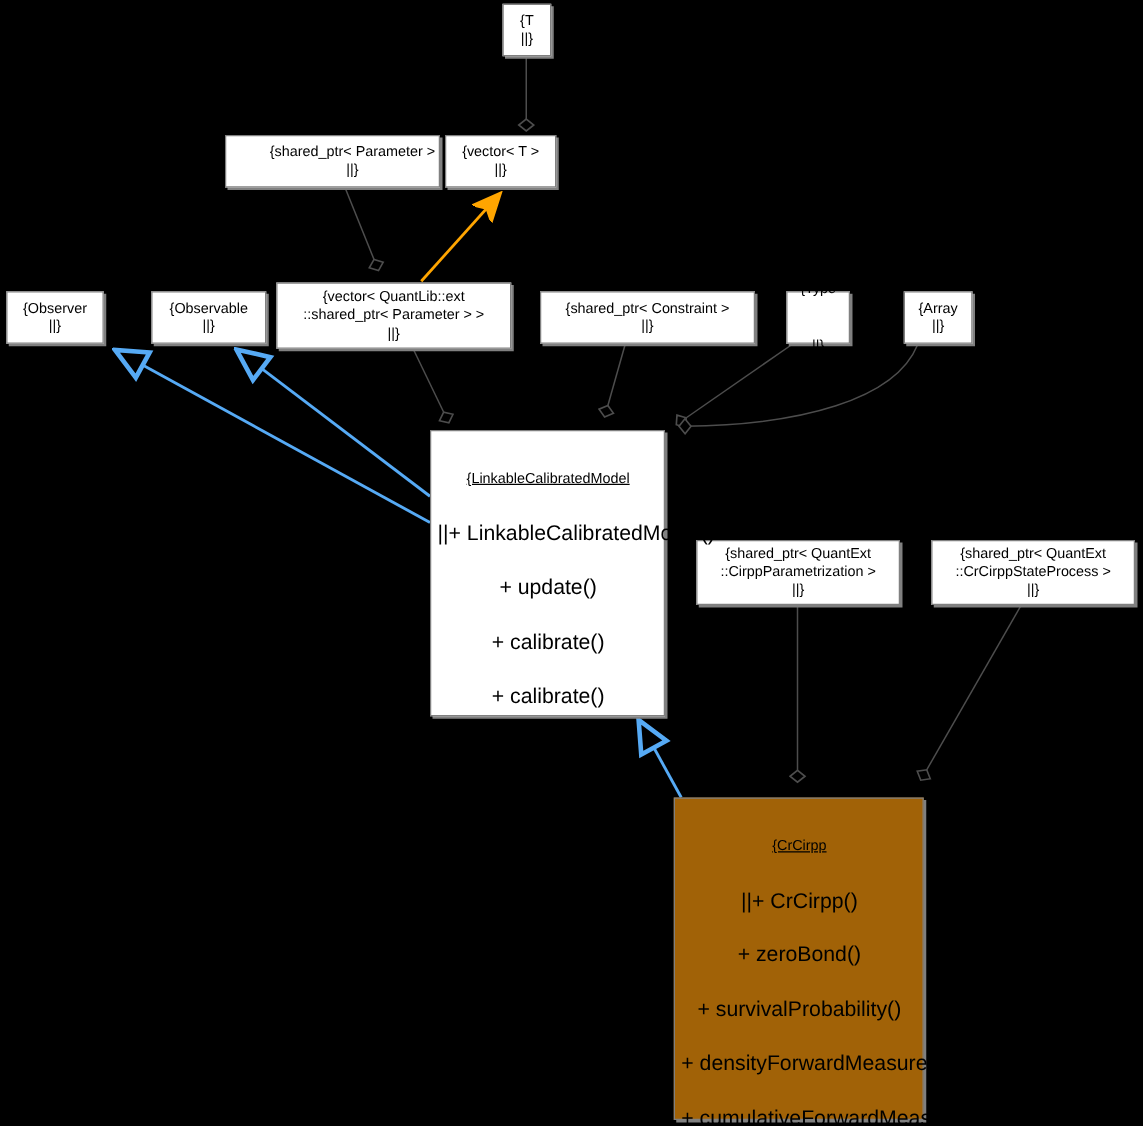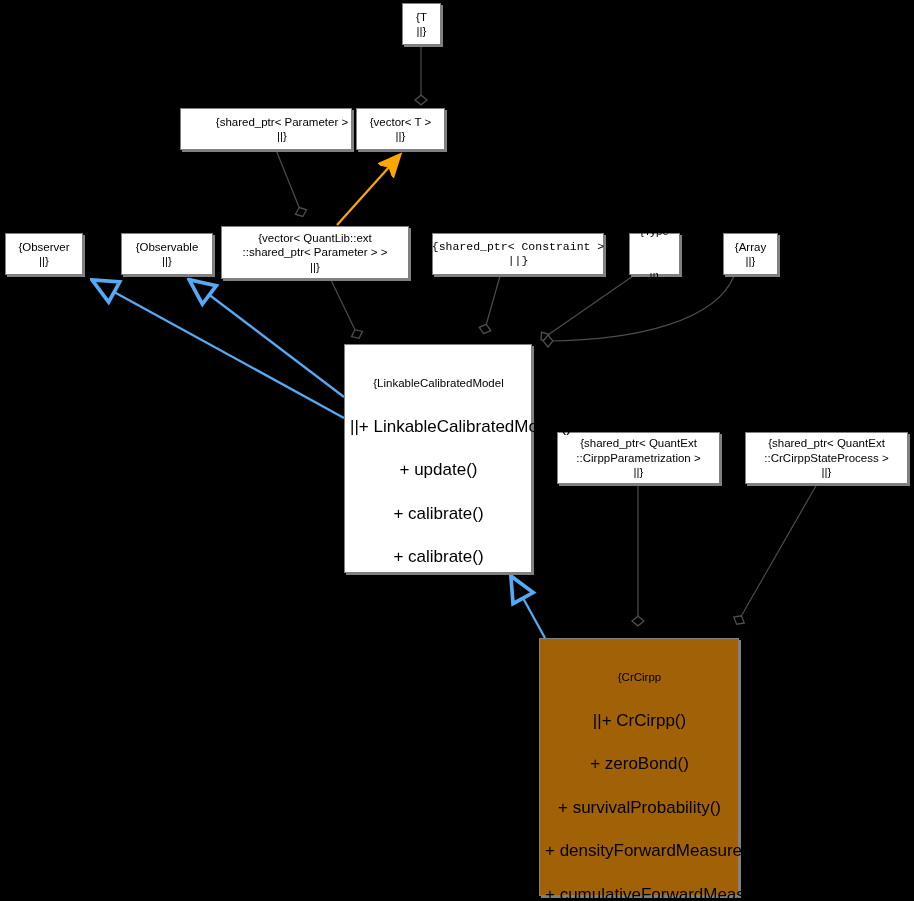--- a/index.html
+++ b/index.html
@@ -46,20 +46,21 @@
   }
   .node.classbox {
     text-align: left;
     padding: 2px 4px 2px 5px;
   }
   .node.classbox .cls-title {
     display: block;
     text-align: center;
     font-size: 11.5px;
     line-height: 14.5px;
+    text-decoration: underline;
   }
   .node.classbox .cls-member {
     display: block;
     text-align: center;
     font-size: 17px;
     line-height: 14.5px;
   }
   .node.filled {
     background: #a16207;
   }
@@ -158,21 +159,21 @@
     <span class="tmpl-line">{Observable</span>
     <span class="tmpl-line">||}</span>
   </div>
 
   <div class="node tmpl" style="left:221px; top:226px; width:188px; height:53px;">
     <span class="tmpl-line">{vector&lt; QuantLib::ext</span>
     <span class="tmpl-line">::shared_ptr&lt; Parameter &gt; &gt;</span>
     <span class="tmpl-line">||}</span>
   </div>
 
-  <div class="node tmpl" style="left:432px; top:233px; width:172px; height:42px;font-family:Liberation Mono, monospace;">
+  <div class="node tmpl" style="left:432px; top:233px; width:172px; height:42px;">
     <span class="tmpl-line">{shared_ptr&lt; Constraint &gt;</span>
     <span class="tmpl-line">||}</span>
   </div>
 
   <div class="node tmpl" style="left:629px; top:233px; width:51px; height:42px;gap:32px;">
     <span class="tmpl-line">{Type</span>
     <span class="tmpl-line">||}</span>
   </div>
 
   <div class="node tmpl" style="left:723px; top:233px; width:55px; height:42px;">

